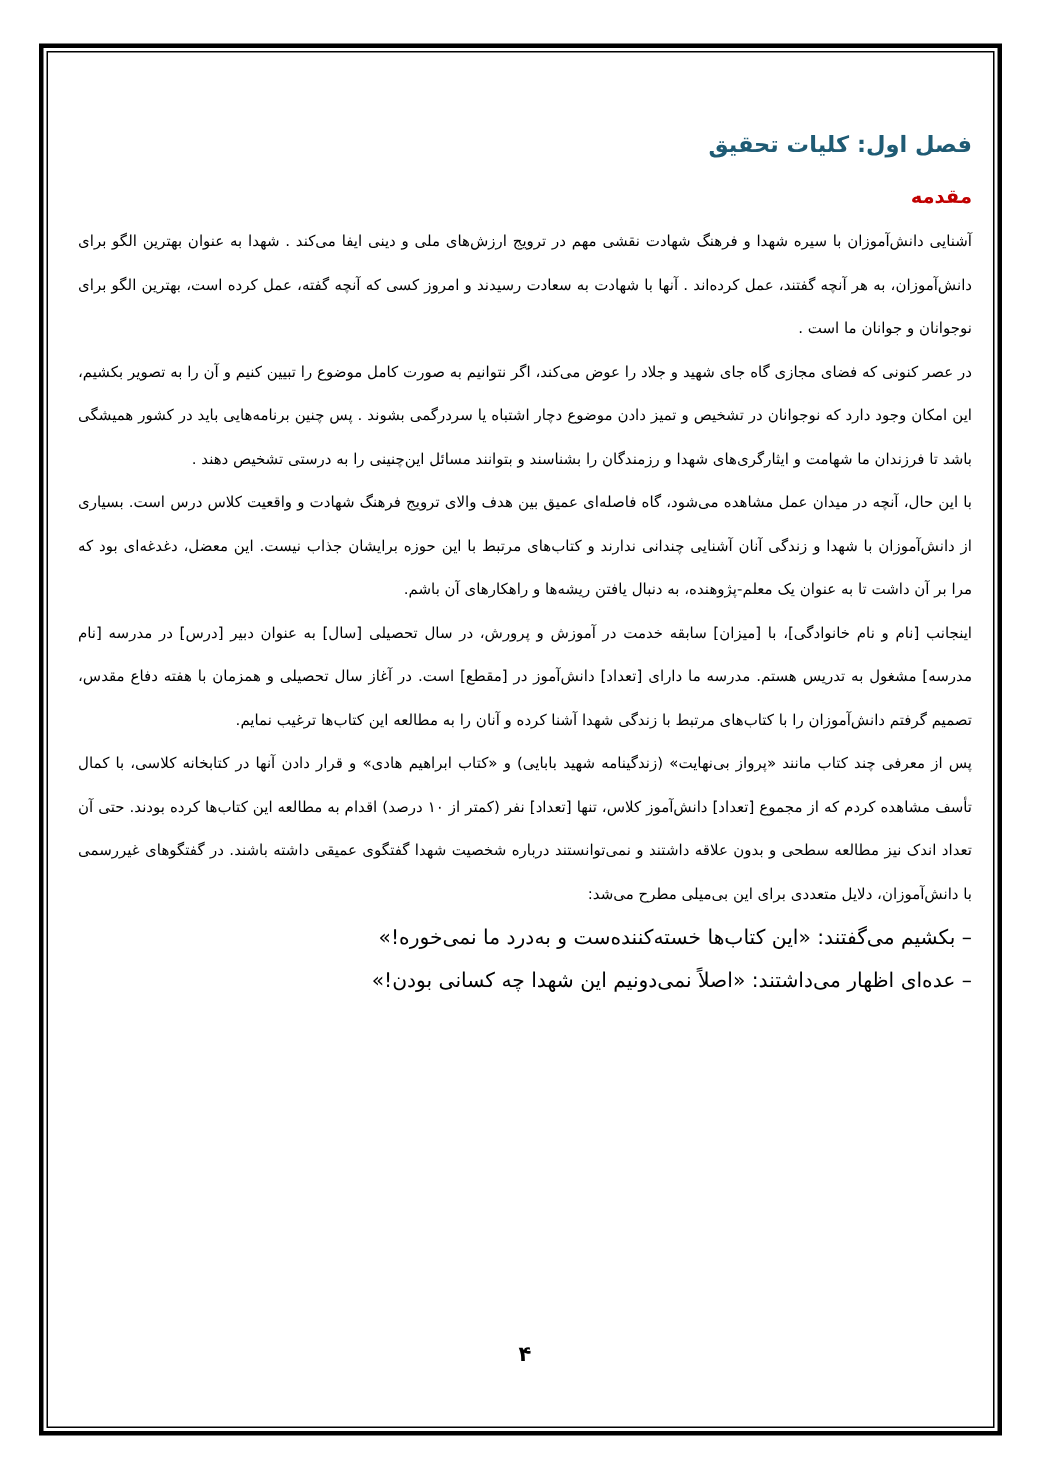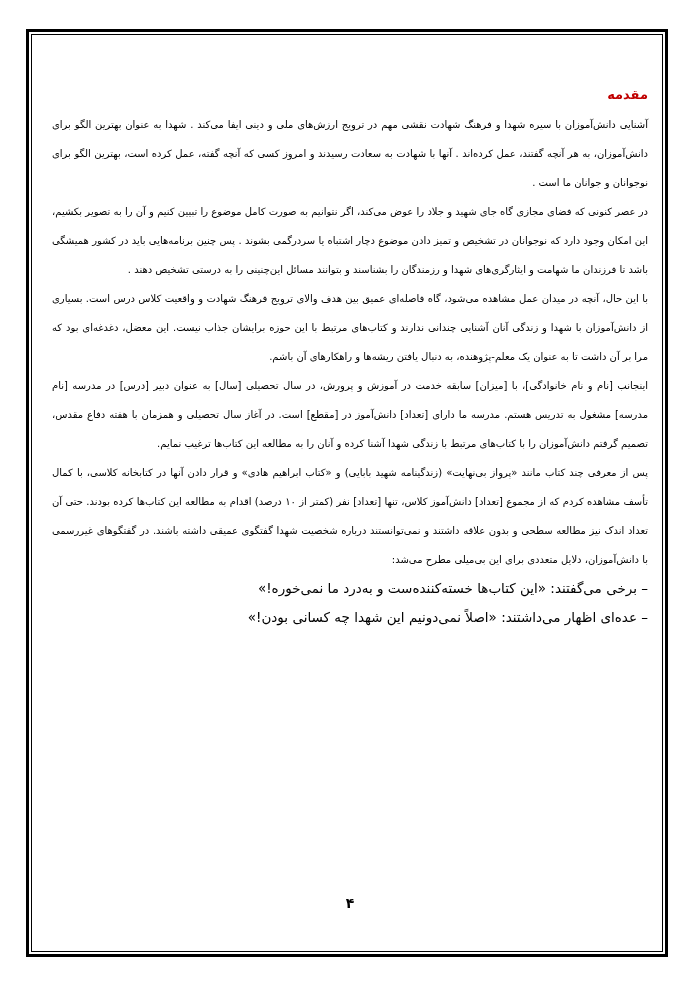--- a/index.html
+++ b/index.html
@@ -97,35 +97,36 @@
 <body>
 
 <div class="sheet">
 
   <div class="frame">
     <div class="frame-inner"></div>
   </div>
 
   <div class="content">
 
+    <h1 class="chapter-title">فصل اول: کلیات تحقیق</h1>
 
     <h2 class="intro-heading">مقدمه</h2>
 
     <p class="body-par">آشنایی دانش‌آموزان با سیره شهدا و فرهنگ شهادت نقشی مهم در ترویج ارزش‌های ملی و دینی ایفا می‌کند . شهدا به عنوان بهترین الگو برای دانش‌آموزان، به هر آنچه گفتند، عمل کرده‌اند . آنها با شهادت به سعادت رسیدند و امروز کسی که آنچه گفته، عمل کرده است، بهترین الگو برای نوجوانان و جوانان ما است .</p>
 
     <p class="body-par">در عصر کنونی که فضای مجازی گاه جای شهید و جلاد را عوض می‌کند، اگر نتوانیم به صورت کامل موضوع را تبیین کنیم و آن را به تصویر بکشیم، این امکان وجود دارد که نوجوانان در تشخیص و تمیز دادن موضوع دچار اشتباه یا سردرگمی بشوند . پس چنین برنامه‌هایی باید در کشور همیشگی باشد تا فرزندان ما شهامت و ایثارگری‌های شهدا و رزمندگان را بشناسند و بتوانند مسائل این‌چنینی را به درستی تشخیص دهند .</p>
 
     <p class="body-par">با این حال، آنچه در میدان عمل مشاهده می‌شود، گاه فاصله‌ای عمیق بین هدف والای ترویج فرهنگ شهادت و واقعیت کلاس درس است. بسیاری از دانش‌آموزان با شهدا و زندگی آنان آشنایی چندانی ندارند و کتاب‌های مرتبط با این حوزه برایشان جذاب نیست. این معضل، دغدغه‌ای بود که مرا بر آن داشت تا به عنوان یک معلم-پژوهنده، به دنبال یافتن ریشه‌ها و راهکارهای آن باشم.</p>
 
 
     <p class="body-par">اینجانب [نام و نام خانوادگی]، با [میزان] سابقه خدمت در آموزش و پرورش، در سال تحصیلی [سال] به عنوان دبیر [درس] در مدرسه [نام مدرسه] مشغول به تدریس هستم. مدرسه ما دارای [تعداد] دانش‌آموز در [مقطع] است. در آغاز سال تحصیلی و همزمان با هفته دفاع مقدس، تصمیم گرفتم دانش‌آموزان را با کتاب‌های مرتبط با زندگی شهدا آشنا کرده و آنان را به مطالعه این کتاب‌ها ترغیب نمایم.</p>
 
     <p class="body-par">پس از معرفی چند کتاب مانند «پرواز بی‌نهایت» (زندگینامه شهید بابایی) و «کتاب ابراهیم هادی» و قرار دادن آنها در کتابخانه کلاسی، با کمال تأسف مشاهده کردم که از مجموع [تعداد] دانش‌آموز کلاس، تنها [تعداد] نفر (کمتر از ۱۰ درصد) اقدام به مطالعه این کتاب‌ها کرده بودند. حتی آن تعداد اندک نیز مطالعه سطحی و بدون علاقه داشتند و نمی‌توانستند درباره شخصیت شهدا گفتگوی عمیقی داشته باشند. در گفتگوهای غیررسمی با دانش‌آموزان، دلایل متعددی برای این بی‌میلی مطرح می‌شد:</p>
 
-    <p class="bullet-item">– برخی می‌گفتند: «این کتاب‌ها خسته‌کننده‌ست و به‌درد ما نمی‌خوره!»</p>
+    <p class="bullet-item">– بکشیم می‌گفتند: «این کتاب‌ها خسته‌کننده‌ست و به‌درد ما نمی‌خوره!»</p>
 
     <p class="bullet-item">– عده‌ای اظهار می‌داشتند: «اصلاً نمی‌دونیم این شهدا چه کسانی بودن!»</p>
 
   </div>
 
   <div class="page-number">۴</div>
 
 </div>
 
 </body></html>

